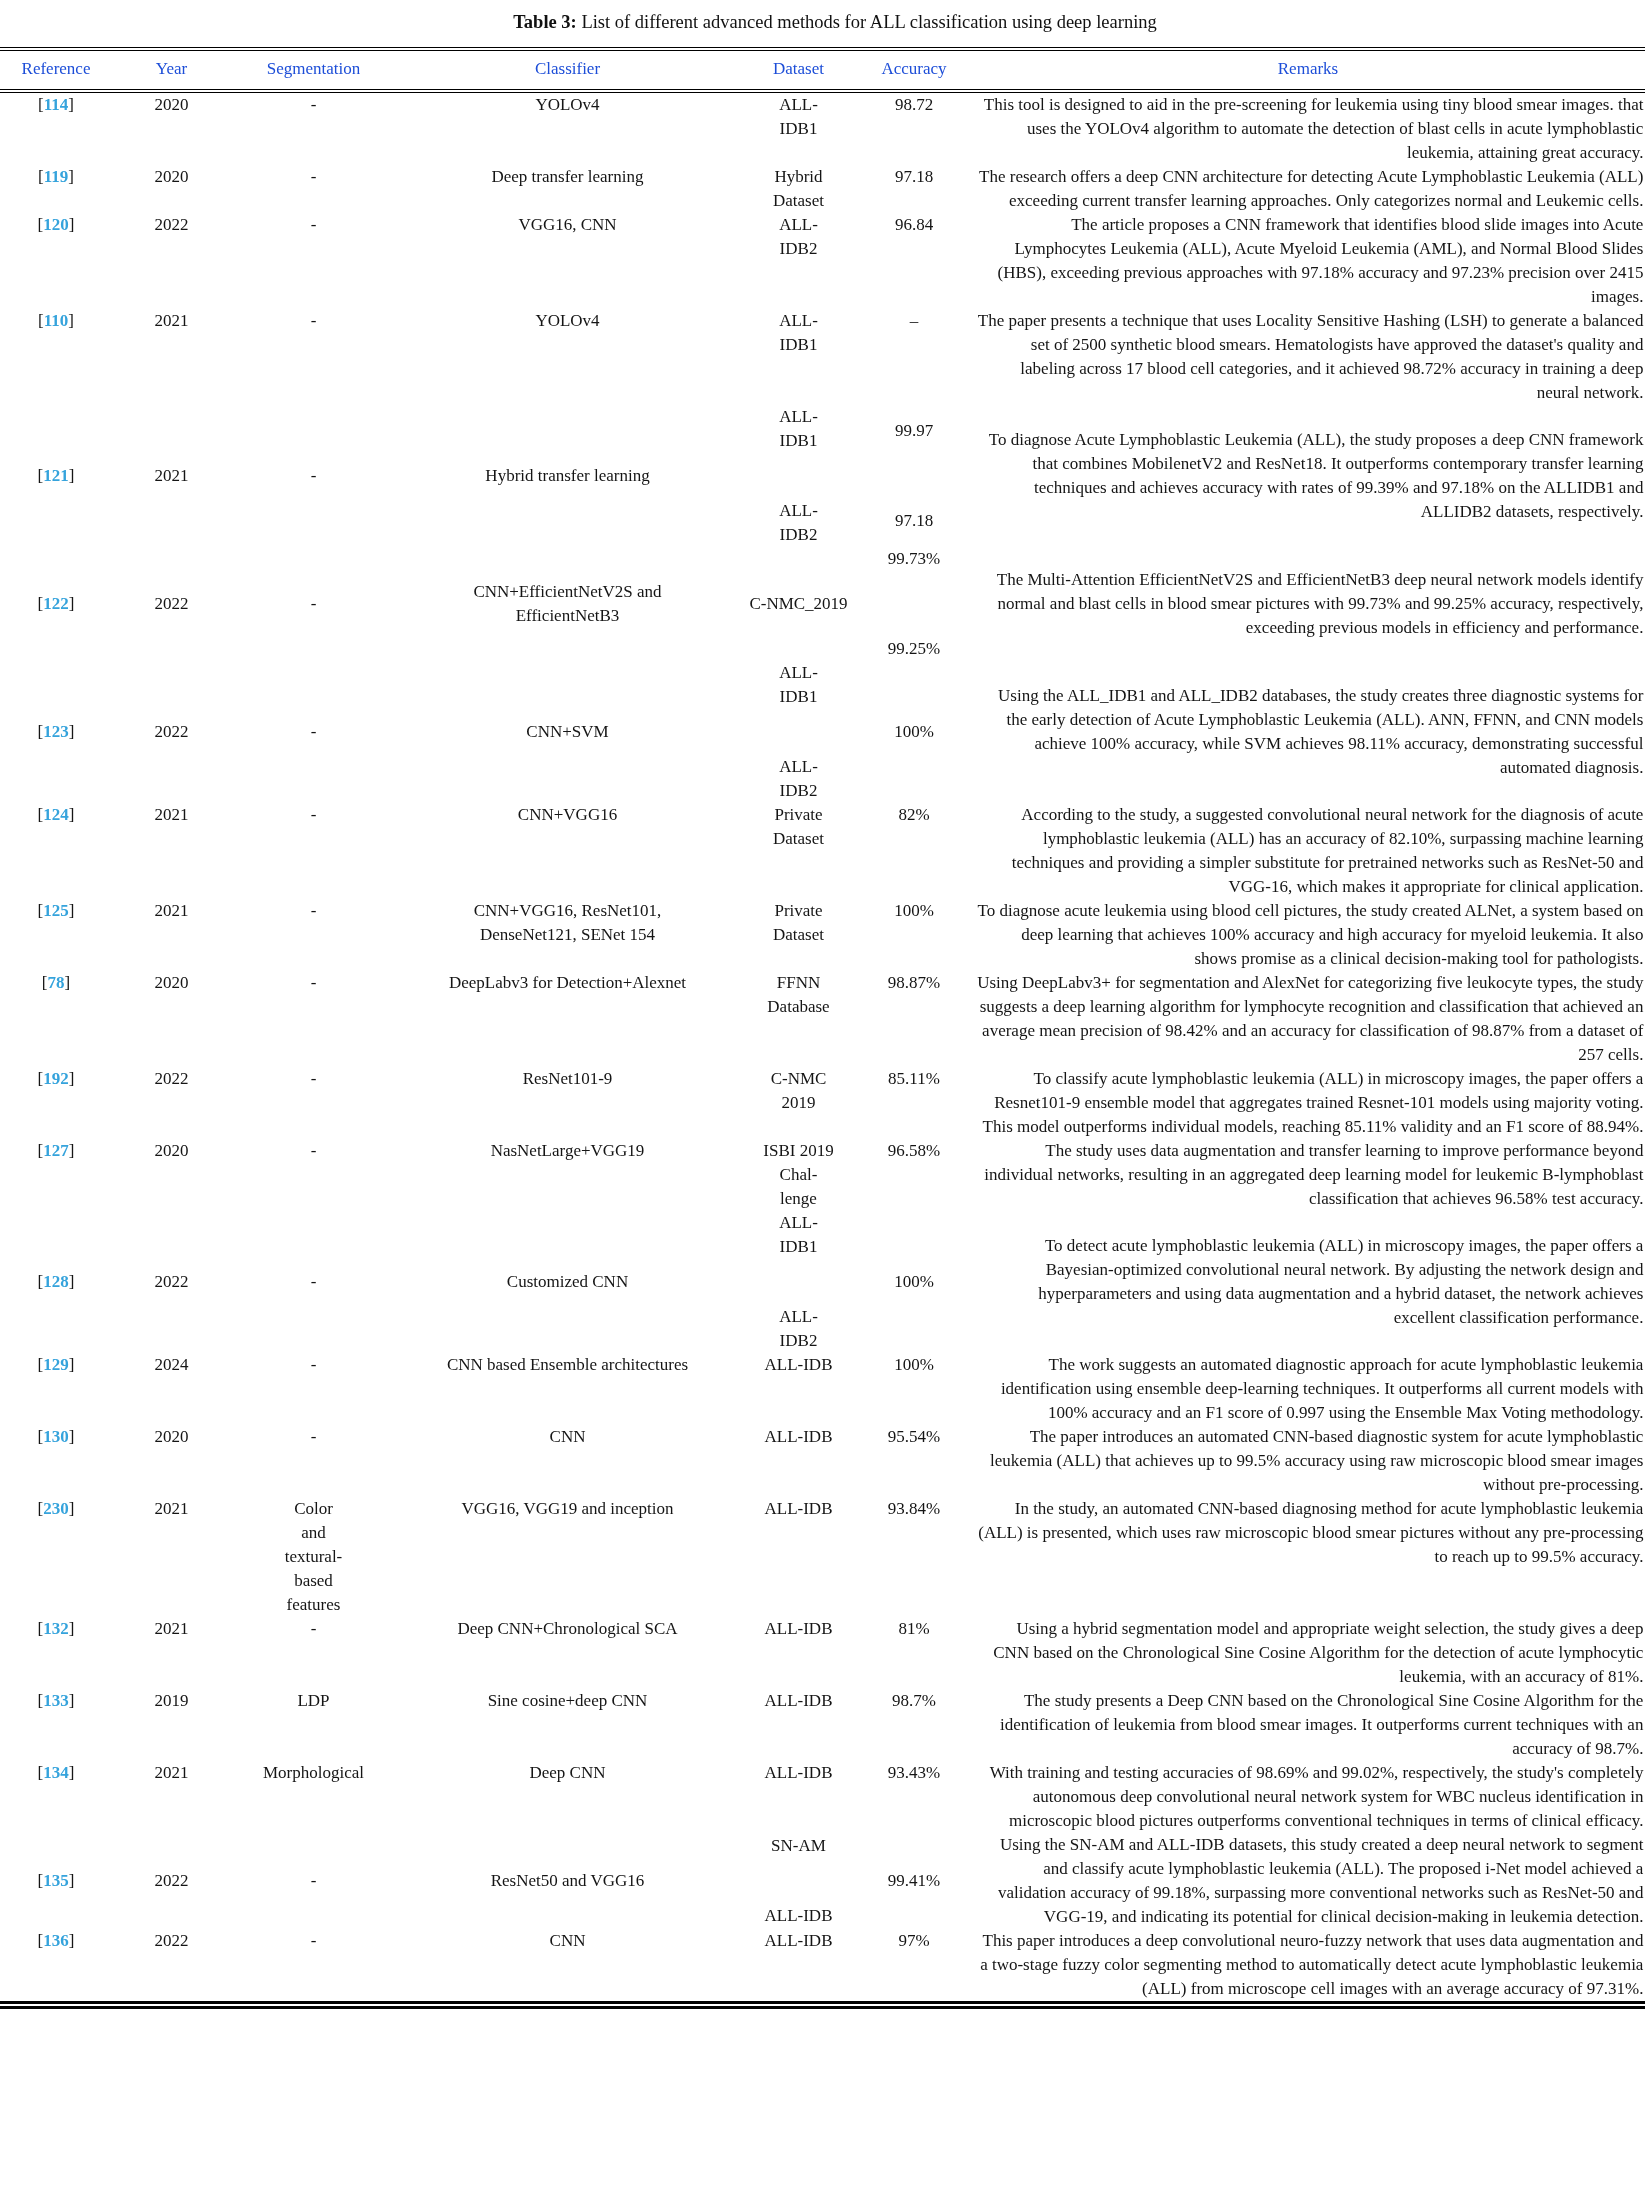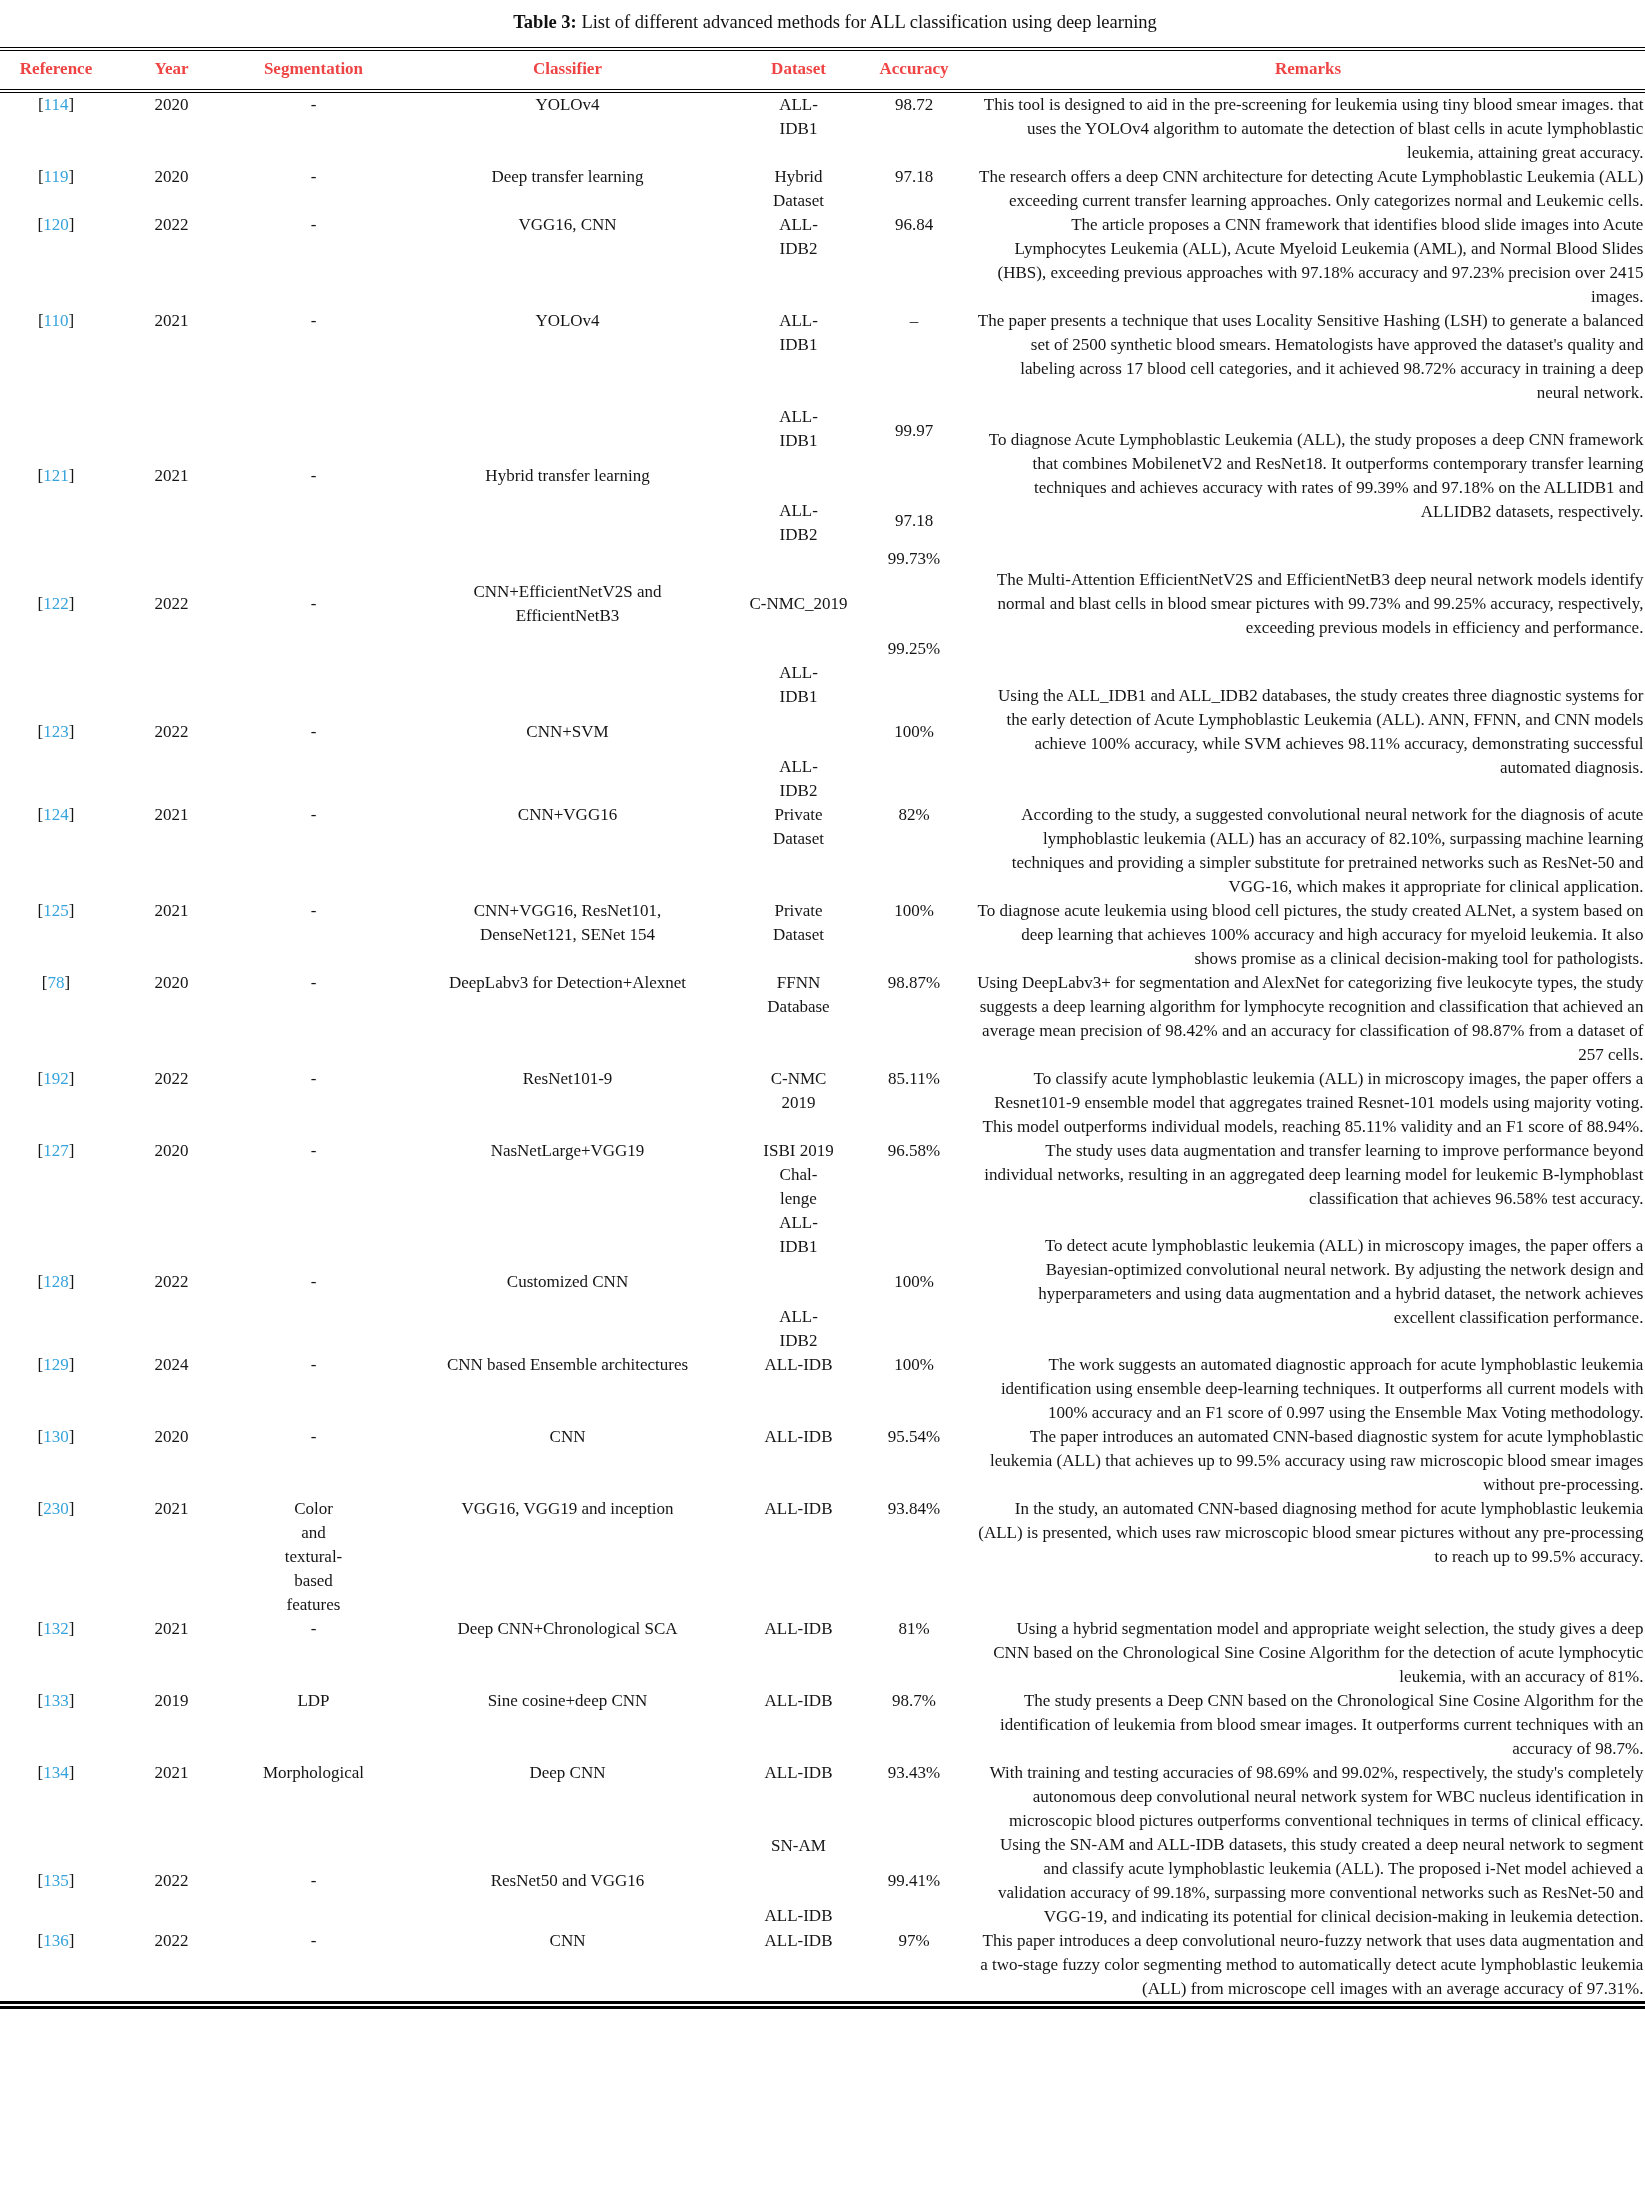--- a/index.html
+++ b/index.html
@@ -25,37 +25,37 @@
   table.methods {
     width: 1646px;
     border-collapse: collapse;
     table-layout: fixed;
     border-bottom: 8px double #000;
   }
   thead th {
     border-top: 4.6px double #000;
     border-bottom: 4.6px double #000;
     font-size: 17px;
-    font-weight: bold;
+    font-weight: normal;
     padding: 8px 0 9.2px 0;
     text-align: center;
-    color: #ef4444;
+    color: #1d4ed8;
   }
   tbody td {
     vertical-align: top;
     padding: 0;
     font-size: 17px;
     line-height: 24px;
     text-align: center;
     word-wrap: break-word;
   }
   tr.v-mid td { vertical-align: middle; }
   td.c-rem { text-align: right; padding: 0 2.6px 0 6.6px; }
   .bracket { color: #161616; }
-  .refnum { color: var(--accent, #35a3dc); cursor: pointer; text-decoration: none; }
+  .refnum { color: var(--accent, #35a3dc); cursor: pointer; text-decoration: none; font-weight: bold; }
   .group + .group { margin-top: 46px; }
   .acc-val + .acc-val { margin-top: 66px; }
   
   col.w-ref  { width: 112px; }
   col.w-year { width: 119px; }
   col.w-seg  { width: 165px; }
   col.w-cls  { width: 343px; }
   col.w-ds   { width: 119px; }
   col.w-acc  { width: 112px; }
   col.w-rem  { width: 676px; }

